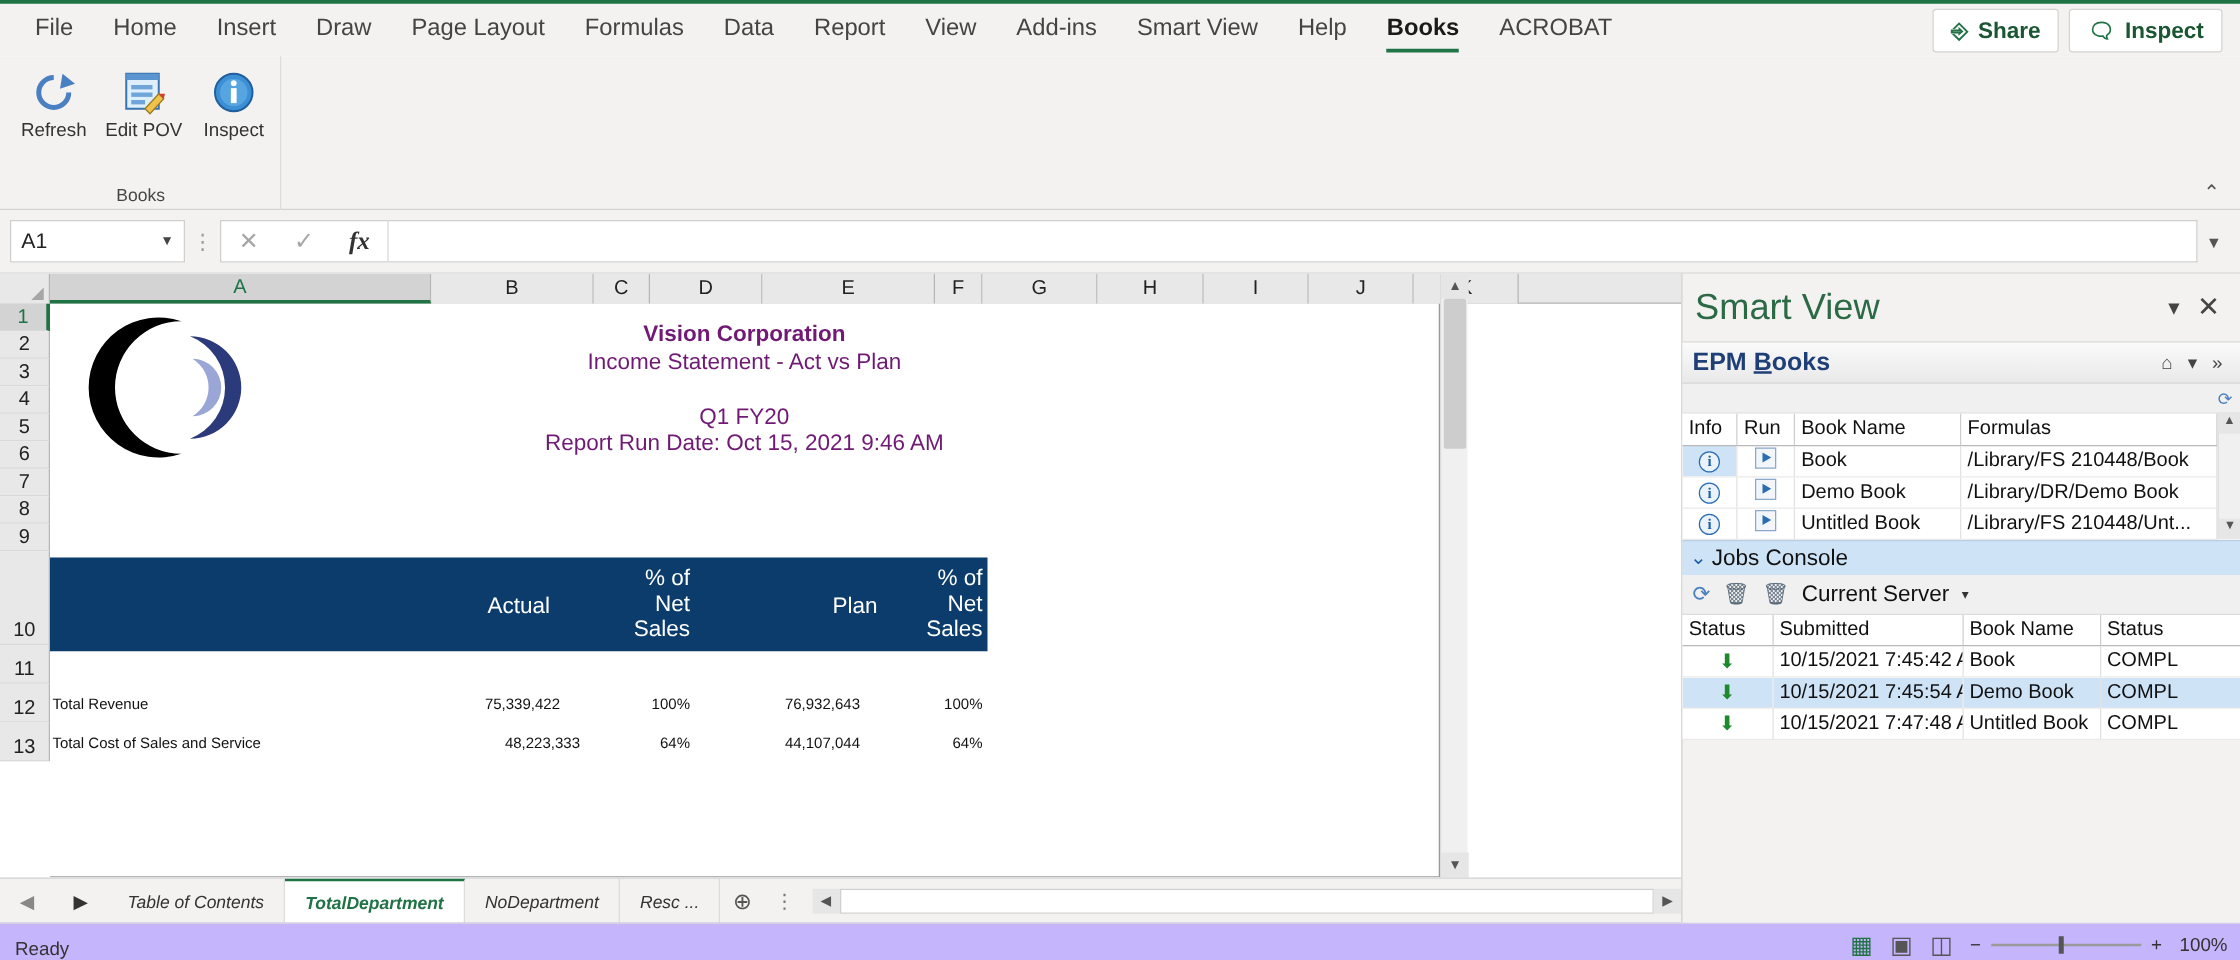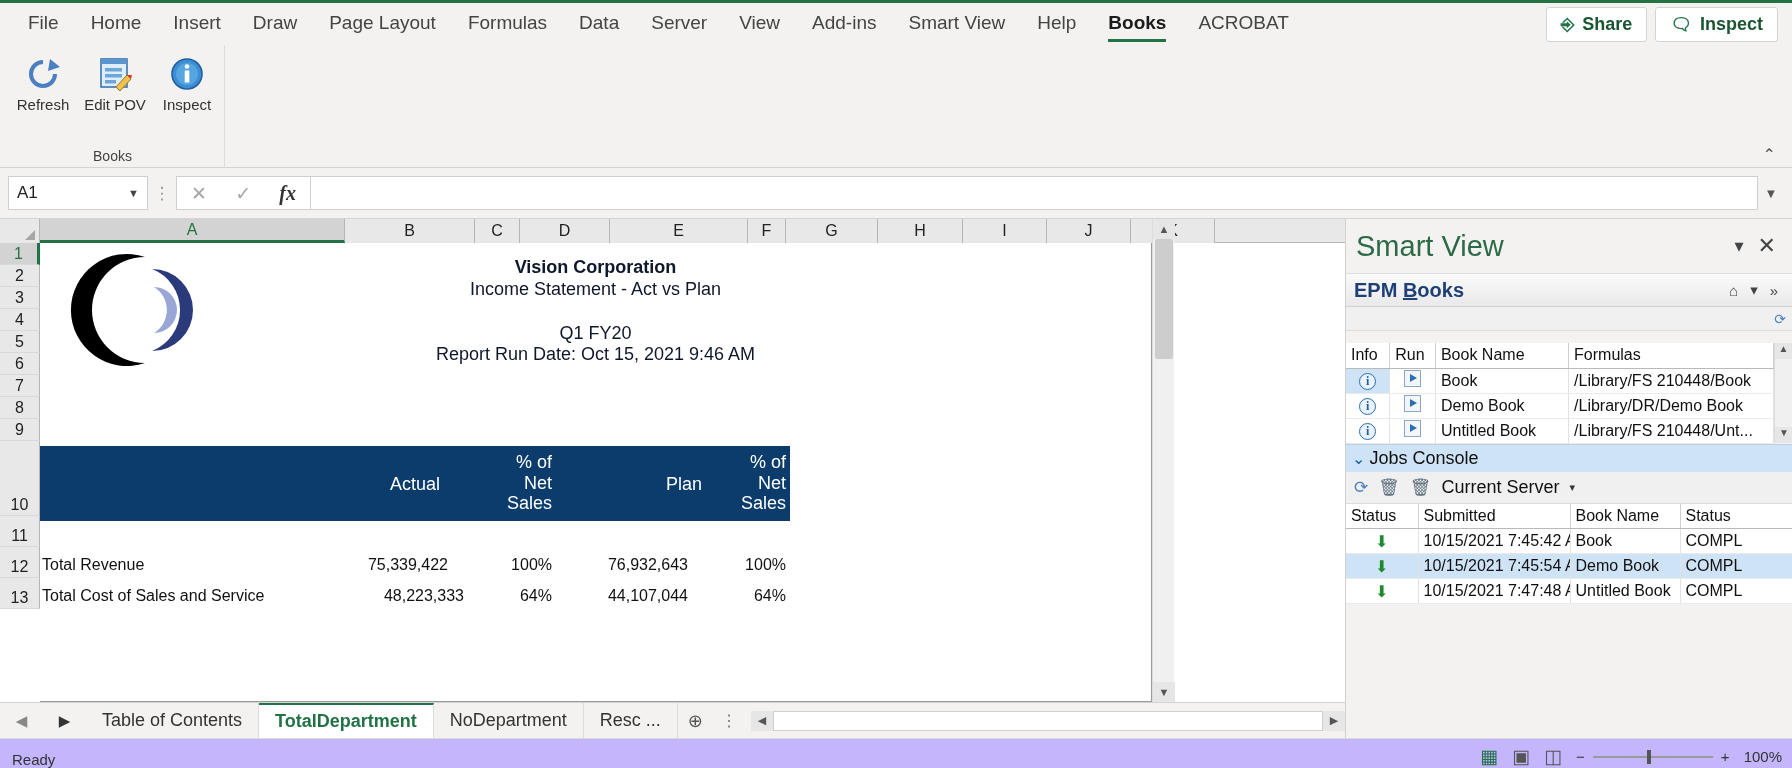--- a/index.html
+++ b/index.html
@@ -115,56 +115,56 @@
     background: #e8e8e8; font-size: 16px; color: #222;
     display: flex; align-items: flex-end; justify-content: center; padding-bottom: 1px;
   }
   .rh.sel { background: #d3d3d3; color: #217346; border-right: 3px solid #217346; }
 
   .sheet {
     position: absolute; top: 24px; left: 40px; width: 1112px; height: 459px;
     background: #fff; border-right: 1px solid #9a9a9a; border-bottom: 1px solid #9a9a9a;
     overflow: hidden;
   }
-  .report-title { position: absolute; width: 100%; text-align: center; font-size: 18px; color: #0f172a; }
+  .report-title { position: absolute; width: 100%; text-align: center; font-size: 18px; color: #701a75; }
 
   
   .logo { position: absolute; left: 10px; top: 2px; width: 165px; height: 130px; }
 
   
   .bluehdr {
     position: absolute; left: 0; top: 203px; width: 750px; height: 75px;
     background: #0b3c6b;
   }
   .bluehdr .cell {
     position: absolute; color: #fff; font-size: 18px; text-align: right;
     line-height: 1.15;
   }
-  .datarow { position: absolute; left: 0; width: 750px; height: 31px; font-size: 16px; color: #111; }
+  .datarow { position: absolute; left: 0; width: 750px; height: 31px; font-size: 12px; color: #111; }
   .datarow .lbl { position: absolute; left: 2px; top: 4px; }
   .datarow .num { position: absolute; text-align: right; top: 4px; }
 
   .v-scroll {
     position: absolute; top: 219px; left: 1152px; width: 22px; height: 483px;
     background: #f0f0f0; border-left: 1px solid #dcdcdc;
   }
   .v-scroll .arrow { width: 22px; height: 20px; display:flex; align-items:center; justify-content:center;
       font-size: 11px; color:#555; background:#e6e6e6;}
   .v-scroll .thumb { position:absolute; top: 20px; left:2px; width: 18px; height: 120px; background:#cdcdcd; border-radius:2px;}
 
   
   .sheet-tabs {
     position: absolute; top: 702px; left: 0; width: 1345px; height: 36px;
     background: #f3f2f1; display: flex; align-items: center; border-top: 1px solid #d3d3d3;
   }
   .nav-arrows { display: flex; width: 86px; justify-content: space-around; color: #888; font-size: 15px; }
   .nav-arrows .on { color: #333; }
   .stab {
     padding: 0 16px; height: 36px; display: flex; align-items: center;
-    font-size: 18px; color: #333; border-right: 1px solid #dcdcdc; white-space: nowrap;
+    font-size: 14px; color: #333; border-right: 1px solid #dcdcdc; white-space: nowrap; font-style: italic;
   }
   .stab.active { background: #fff; color: #217346; font-weight: bold; border-top: 2px solid #217346; }
   .stab-add { padding: 0 10px; font-size: 18px; color: #555; }
   .stab-dots { padding: 0 8px; color: #777; font-size: 16px; }
   .h-scroll {
     margin-left: 6px; flex: 1; height: 22px; display: flex; align-items: center;
   }
   .h-scroll .harrow { width: 22px; height: 20px; background: #e6e6e6; display:flex;align-items:center;justify-content:center;
      font-size: 11px; color:#555;}
   .h-scroll .htrack { flex: 1; height: 20px; background: #fff; border: 1px solid #d0d0d0; }
@@ -262,21 +262,21 @@
 
   <div class="ribbon-tabs">
     <div id="tabs-host" style="display:flex;align-items:center;">
         <div class="rtab">File</div>
         <div class="rtab">Home</div>
         <div class="rtab">Insert</div>
         <div class="rtab">Draw</div>
         <div class="rtab">Page Layout</div>
         <div class="rtab">Formulas</div>
         <div class="rtab">Data</div>
-        <div class="rtab">Server</div>
+        <div class="rtab">Report</div>
         <div class="rtab">View</div>
         <div class="rtab">Add-ins</div>
         <div class="rtab">Smart View</div>
         <div class="rtab">Help</div>
         <div class="rtab active">Books</div>
         <div class="rtab">ACROBAT</div>
       </div>
     <div class="ribbon-right">
       <div class="rbtn">
         <span class="gi">⎆</span>
@@ -477,21 +477,21 @@
       </div>
       <div class="mi">⌂</div>
       <div class="mi">▾</div>
       <div class="mi">»</div>
     </div>
 
     <div class="books-toolbar">
       <span style="color:#4a7fc1;font-size:14px;">⟳</span>
     </div>
 
-    <div style="position:relative;margin-top:12px;">
+    <div style="position:relative;">
       <div style="margin-right:18px;">
         <table class="tbl">
           <colgroup>
               <col style="width:42px">
               <col style="width:44px">
               <col style="width:128px">
               <col style="width:197px">
             </colgroup>
           <thead>
               <tr id="books-head">

